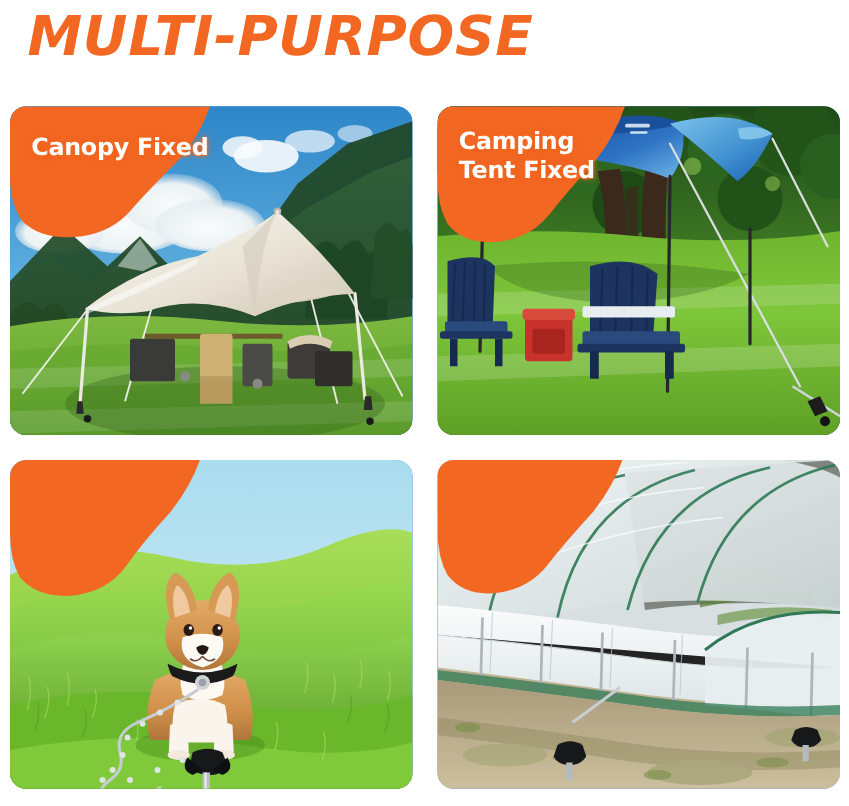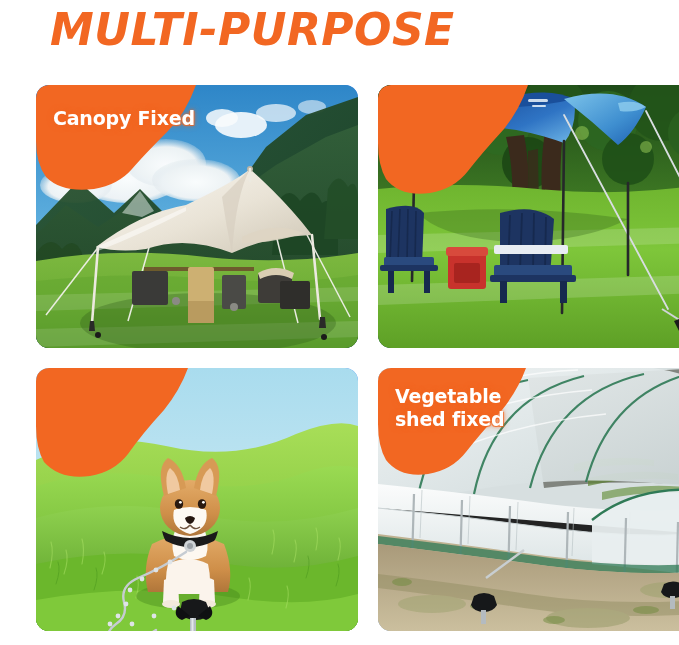--- a/index.html
+++ b/index.html
@@ -10,21 +10,20 @@
     background: #ffffff;
     font-family: "Liberation Sans", sans-serif;
     overflow: hidden;
   }
 
   #page {
     position: relative;
     width: 558px;
     height: 645px;
     background: #ffffff;
-    margin-left: 28px;
   }
 
   
   #heading {
     position: absolute;
     left: 22px;
     top: 2px;
     width: 640px;
     height: 58px;
     font-size: 44px;
@@ -347,20 +346,22 @@
           <rect x="112" y="190" width="86" height="7" rx="2" fill="#1d3461"></rect>
           <rect x="122" y="196" width="7" height="22" fill="#16294e"></rect>
           <rect x="182" y="196" width="7" height="22" fill="#16294e"></rect>
         </g>
       </svg>
 
       <div class="badge">
         <svg class="blob" width="150" height="116" viewBox="0 0 150 116">
           <path d="M13,0 L150,0 Q142,24 126,44 Q104,68 90,86 Q76,104 52,108 Q22,112 8,94 Q0,80 0,58 L0,13 Q0,0 13,0 Z" fill="#F26722"></path>
         </svg>
+        <div class="badge-label two-line">Camping
+Tent Fixed</div>
       </div>
     </div>
 
     <div class="card">
       <svg class="scene" viewBox="0 0 322 263" preserveAspectRatio="xMidYMid slice">
         <defs>
           <linearGradient id="c3sky" x1="0" y1="0" x2="0" y2="1">
             <stop offset="0%" stop-color="#a9dcee"></stop>
             <stop offset="100%" stop-color="#d9eef5"></stop>
           </linearGradient>
@@ -573,19 +574,17 @@
         <g>
           <path d="M286,216 q9,-5 18,0 l3,8 q-4,6 -12,6 q-9,0 -12,-6 Z" fill="#16181a"></path>
           <rect x="292" y="228" width="5" height="13" fill="#b4bbc0"></rect>
         </g>
       </svg>
 
       <div class="badge">
         <svg class="blob" width="148" height="114" viewBox="0 0 148 114">
           <path d="M13,0 L148,0 Q140,22 124,42 Q102,66 88,84 Q74,102 50,106 Q22,110 8,92 Q0,78 0,56 L0,13 Q0,0 13,0 Z" fill="#F26722"></path>
         </svg>
-        <div class="badge-label two-line">Vegetable
-shed fixed</div>
       </div>
     </div>
 
   </div>
 </div>
 
 </body></html>

